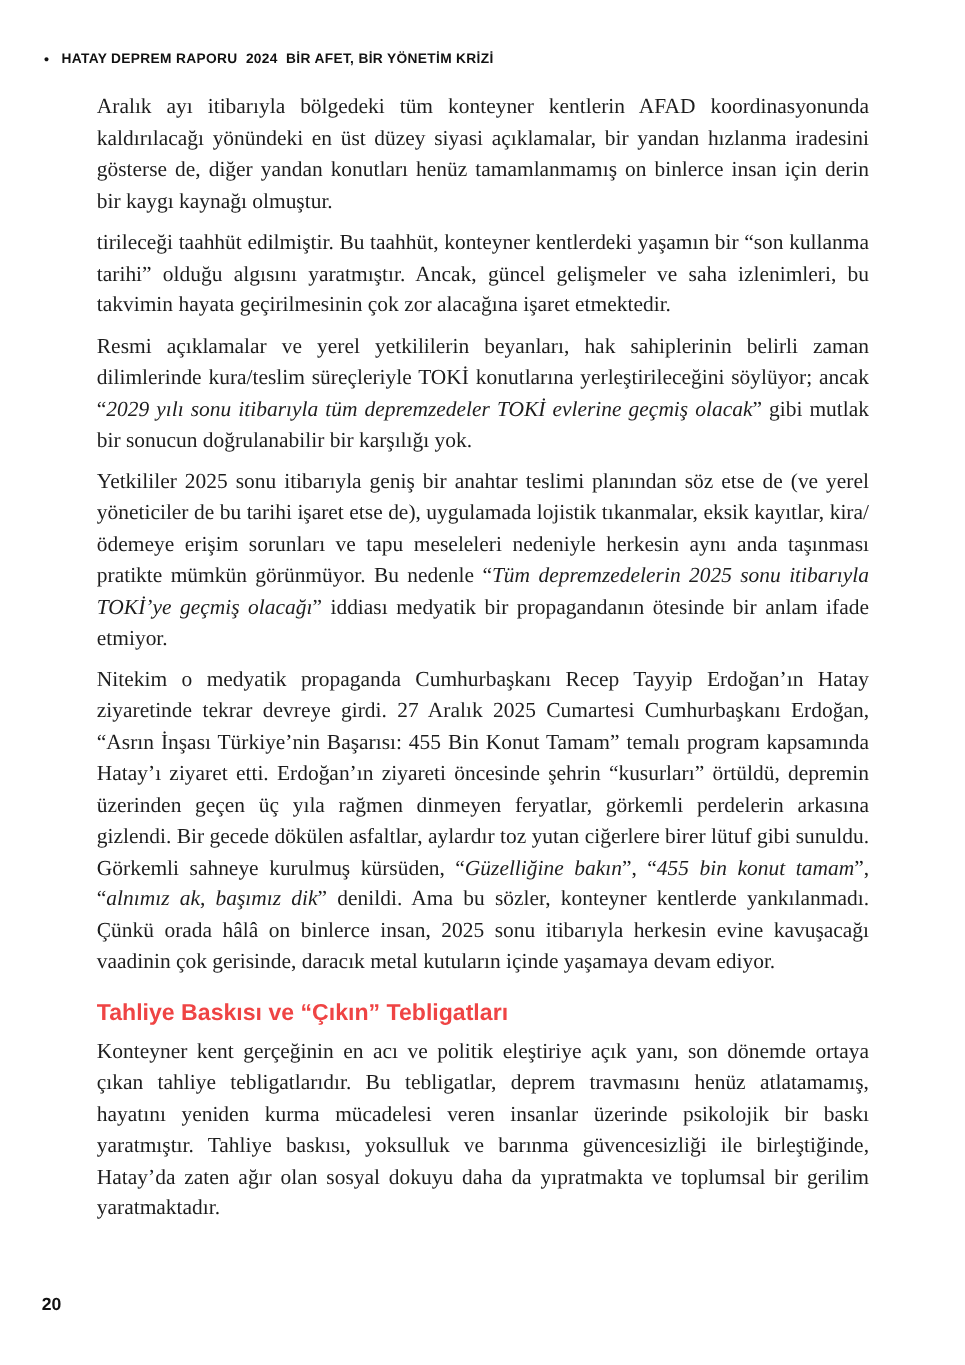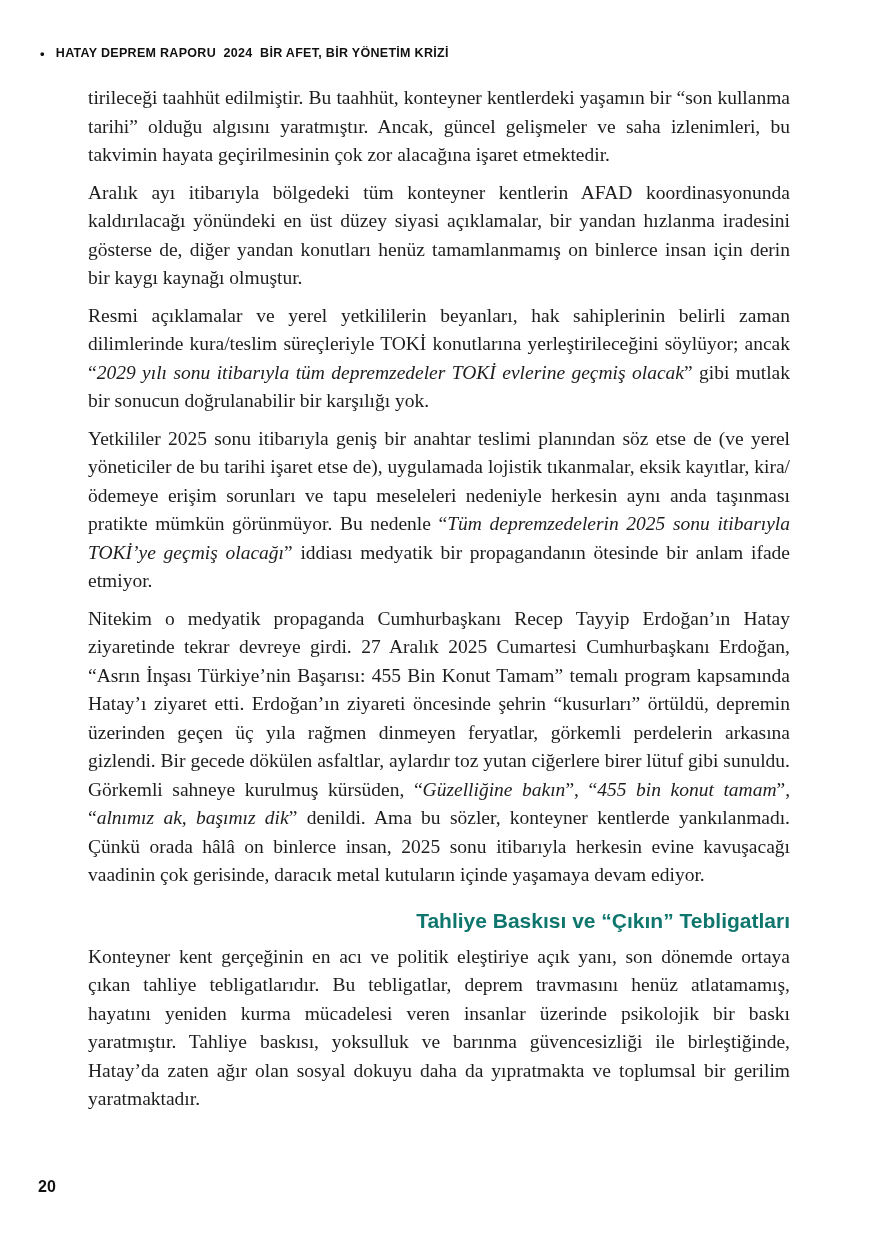--- a/index.html
+++ b/index.html
@@ -56,22 +56,22 @@
     margin: 0 0 9px 0;
   }
   .body-text em {
     font-style: italic;
   }
   .body-text h2.section-heading {
     font-family: "Liberation Sans", sans-serif;
     font-weight: 700;
     font-size: 21px;
     line-height: 1.2;
-    color: #0f766e;
-    text-align: right;
+    color: #ef4444;
+    text-align: left;
     margin: 18px 0 10px 0;
   }
   .page-footer {
     position: absolute;
     left: 38px;
     top: 1178px;
     font-family: "Liberation Sans", sans-serif;
     font-weight: 700;
     font-size: 16px;
     color: #111111;
@@ -82,22 +82,22 @@
 
 <div class="page">
 
   <header class="page-header">
     <span class="bullet">•</span>
     <span class="header-title">HATAY DEPREM RAPORU  2024  BİR AFET, BİR YÖNETİM KRİZİ</span>
   </header>
 
   <main class="body-text" id="document-body">
 
-  <p class="paragraph"><span>tirileceği taahhüt edilmiştir. Bu taahhüt, konteyner kentlerdeki yaşamın bir “son kullanma tarihi” olduğu algısını yaratmıştır. Ancak, güncel gelişmeler ve saha izlenimleri, bu takvimin hayata geçirilmesinin çok zor alacağına işaret etmektedir.</span></p>
-      <p class="paragraph"><span>Aralık ayı itibarıyla bölgedeki tüm konteyner kentlerin AFAD koordinasyonunda kaldırılacağı yönündeki en üst düzey siyasi açıklamalar, bir yandan hızlanma iradesini gösterse de, diğer yandan konutları henüz tamamlanmamış on binlerce insan için derin bir kaygı kaynağı olmuştur.</span></p>
+  <p class="paragraph"><span>Aralık ayı itibarıyla bölgedeki tüm konteyner kentlerin AFAD koordinasyonunda kaldırılacağı yönündeki en üst düzey siyasi açıklamalar, bir yandan hızlanma iradesini gösterse de, diğer yandan konutları henüz tamamlanmamış on binlerce insan için derin bir kaygı kaynağı olmuştur.</span></p>
+      <p class="paragraph"><span>tirileceği taahhüt edilmiştir. Bu taahhüt, konteyner kentlerdeki yaşamın bir “son kullanma tarihi” olduğu algısını yaratmıştır. Ancak, güncel gelişmeler ve saha izlenimleri, bu takvimin hayata geçirilmesinin çok zor alacağına işaret etmektedir.</span></p>
       <p class="paragraph"><span>Resmi açıklamalar ve yerel yetkililerin beyanları, hak sahiplerinin belirli zaman dilimlerinde kura/teslim süreçleriyle TOKİ konutlarına yerleştirileceğini söylüyor; ancak “</span><em>2029 yılı sonu itibarıyla tüm depremzedeler TOKİ evlerine geçmiş olacak</em><span>” gibi mutlak bir sonucun doğrulanabilir bir karşılığı yok.</span></p>
       <p class="paragraph"><span>Yetkililer 2025 sonu itibarıyla geniş bir anahtar teslimi planından söz etse de (ve yerel yöneticiler de bu tarihi işaret etse de), uygulamada lojistik tıkanmalar, eksik kayıtlar, kira/ödemeye erişim sorunları ve tapu meseleleri nedeniyle herkesin aynı anda taşınması pratikte mümkün görünmüyor. Bu nedenle “</span><em>Tüm depremzedelerin 2025 sonu itibarıyla TOKİ’ye geçmiş olacağı</em><span>” iddiası medyatik bir propagandanın ötesinde bir anlam ifade etmiyor.</span></p>
       <p class="paragraph"><span>Nitekim o medyatik propaganda Cumhurbaşkanı Recep Tayyip Erdoğan’ın Hatay ziyaretinde tekrar devreye girdi. 27 Aralık 2025 Cumartesi Cumhurbaşkanı Erdoğan, “Asrın İnşası Türkiye’nin Başarısı: 455 Bin Konut Tamam” temalı program kapsamında Hatay’ı ziyaret etti. Erdoğan’ın ziyareti öncesinde şehrin “kusurları” örtüldü, depremin üzerinden geçen üç yıla rağmen dinmeyen feryatlar, görkemli perdelerin arkasına gizlendi. Bir gecede dökülen asfaltlar, aylardır toz yutan ciğerlere birer lütuf gibi sunuldu. Görkemli sahneye kurulmuş kürsüden, “</span><em>Güzelliğine bakın</em><span>”, “</span><em>455 bin konut tamam</em><span>”, “</span><em>alnımız ak, başımız dik</em><span>” denildi. Ama bu sözler, konteyner kentlerde yankılanmadı. Çünkü orada hâlâ on binlerce insan, 2025 sonu itibarıyla herkesin evine kavuşacağı vaadinin çok gerisinde, daracık metal kutuların içinde yaşamaya devam ediyor.</span></p>
       <h2 class="section-heading">Tahliye Baskısı ve “Çıkın” Tebligatları</h2>
       <p class="paragraph"><span>Konteyner kent gerçeğinin en acı ve politik eleştiriye açık yanı, son dönemde ortaya çıkan tahliye tebligatlarıdır. Bu tebligatlar, deprem travmasını henüz atlatamamış, hayatını yeniden kurma mücadelesi veren insanlar üzerinde psikolojik bir baskı yaratmıştır. Tahliye baskısı, yoksulluk ve barınma güvencesizliği ile birleştiğinde, Hatay’da zaten ağır olan sosyal dokuyu daha da yıpratmakta ve toplumsal bir gerilim yaratmaktadır.</span></p>
     </main>
 
   <footer class="page-footer">
     <span>20</span>
   </footer>

